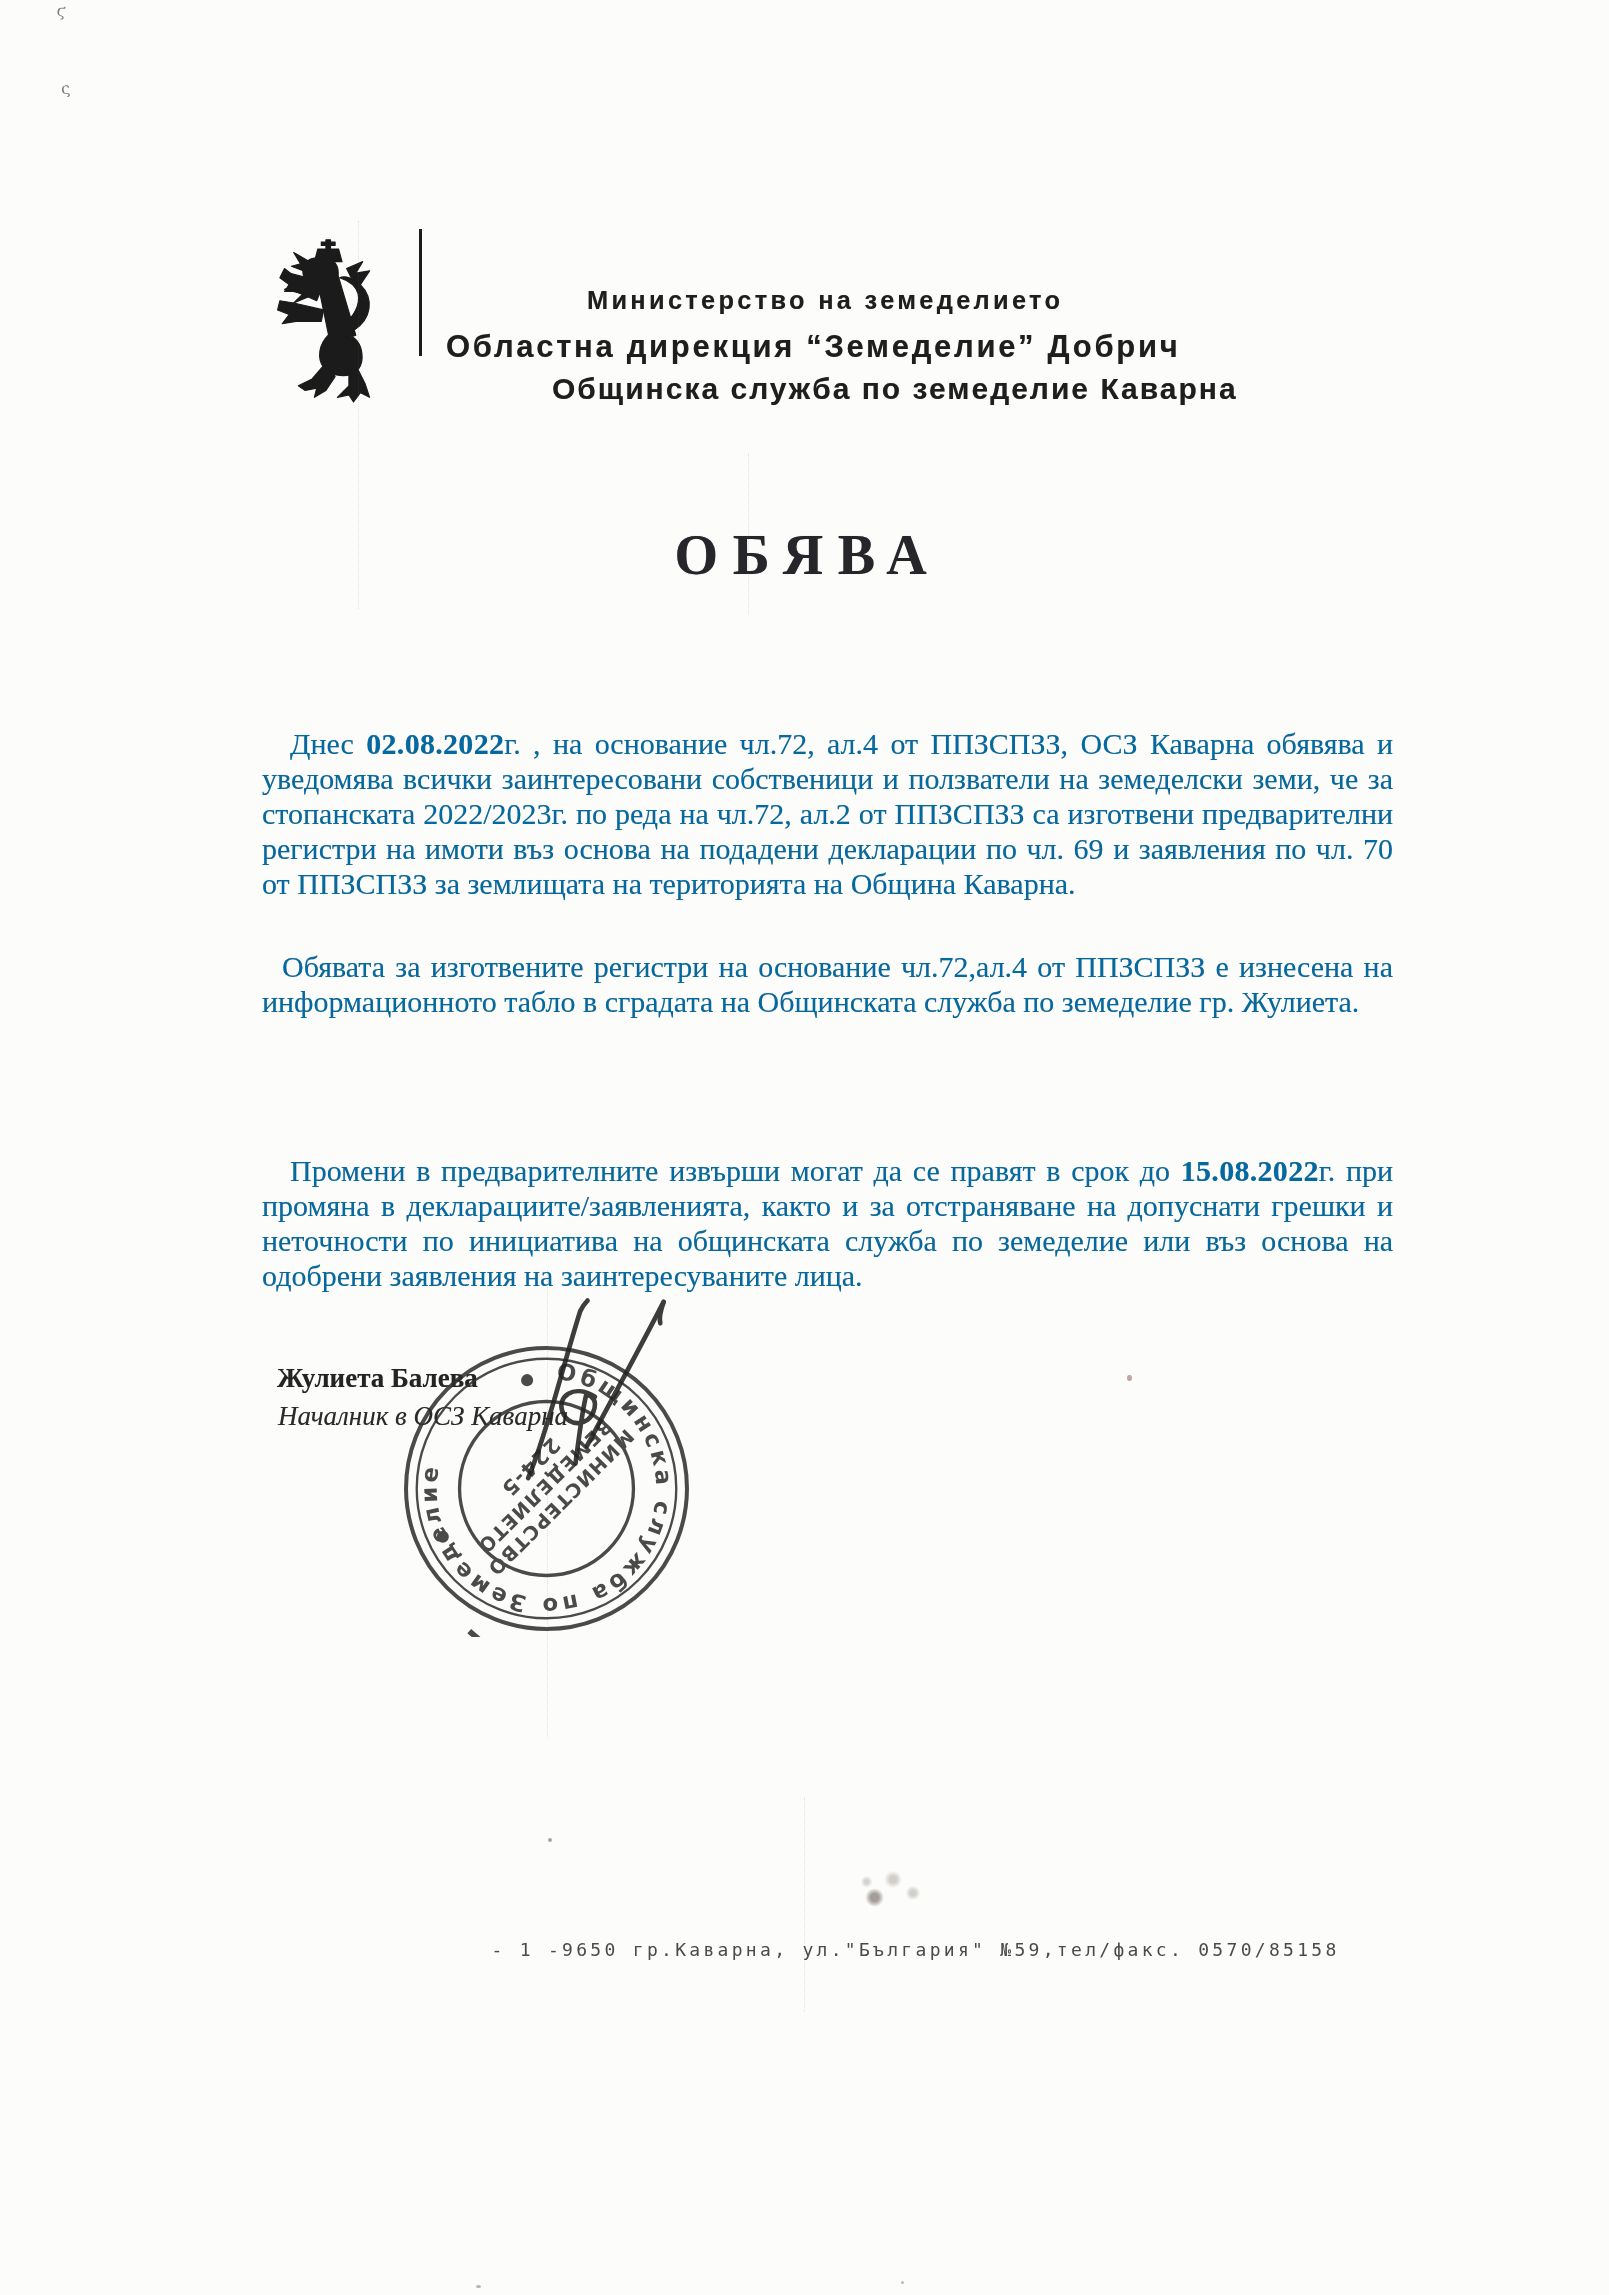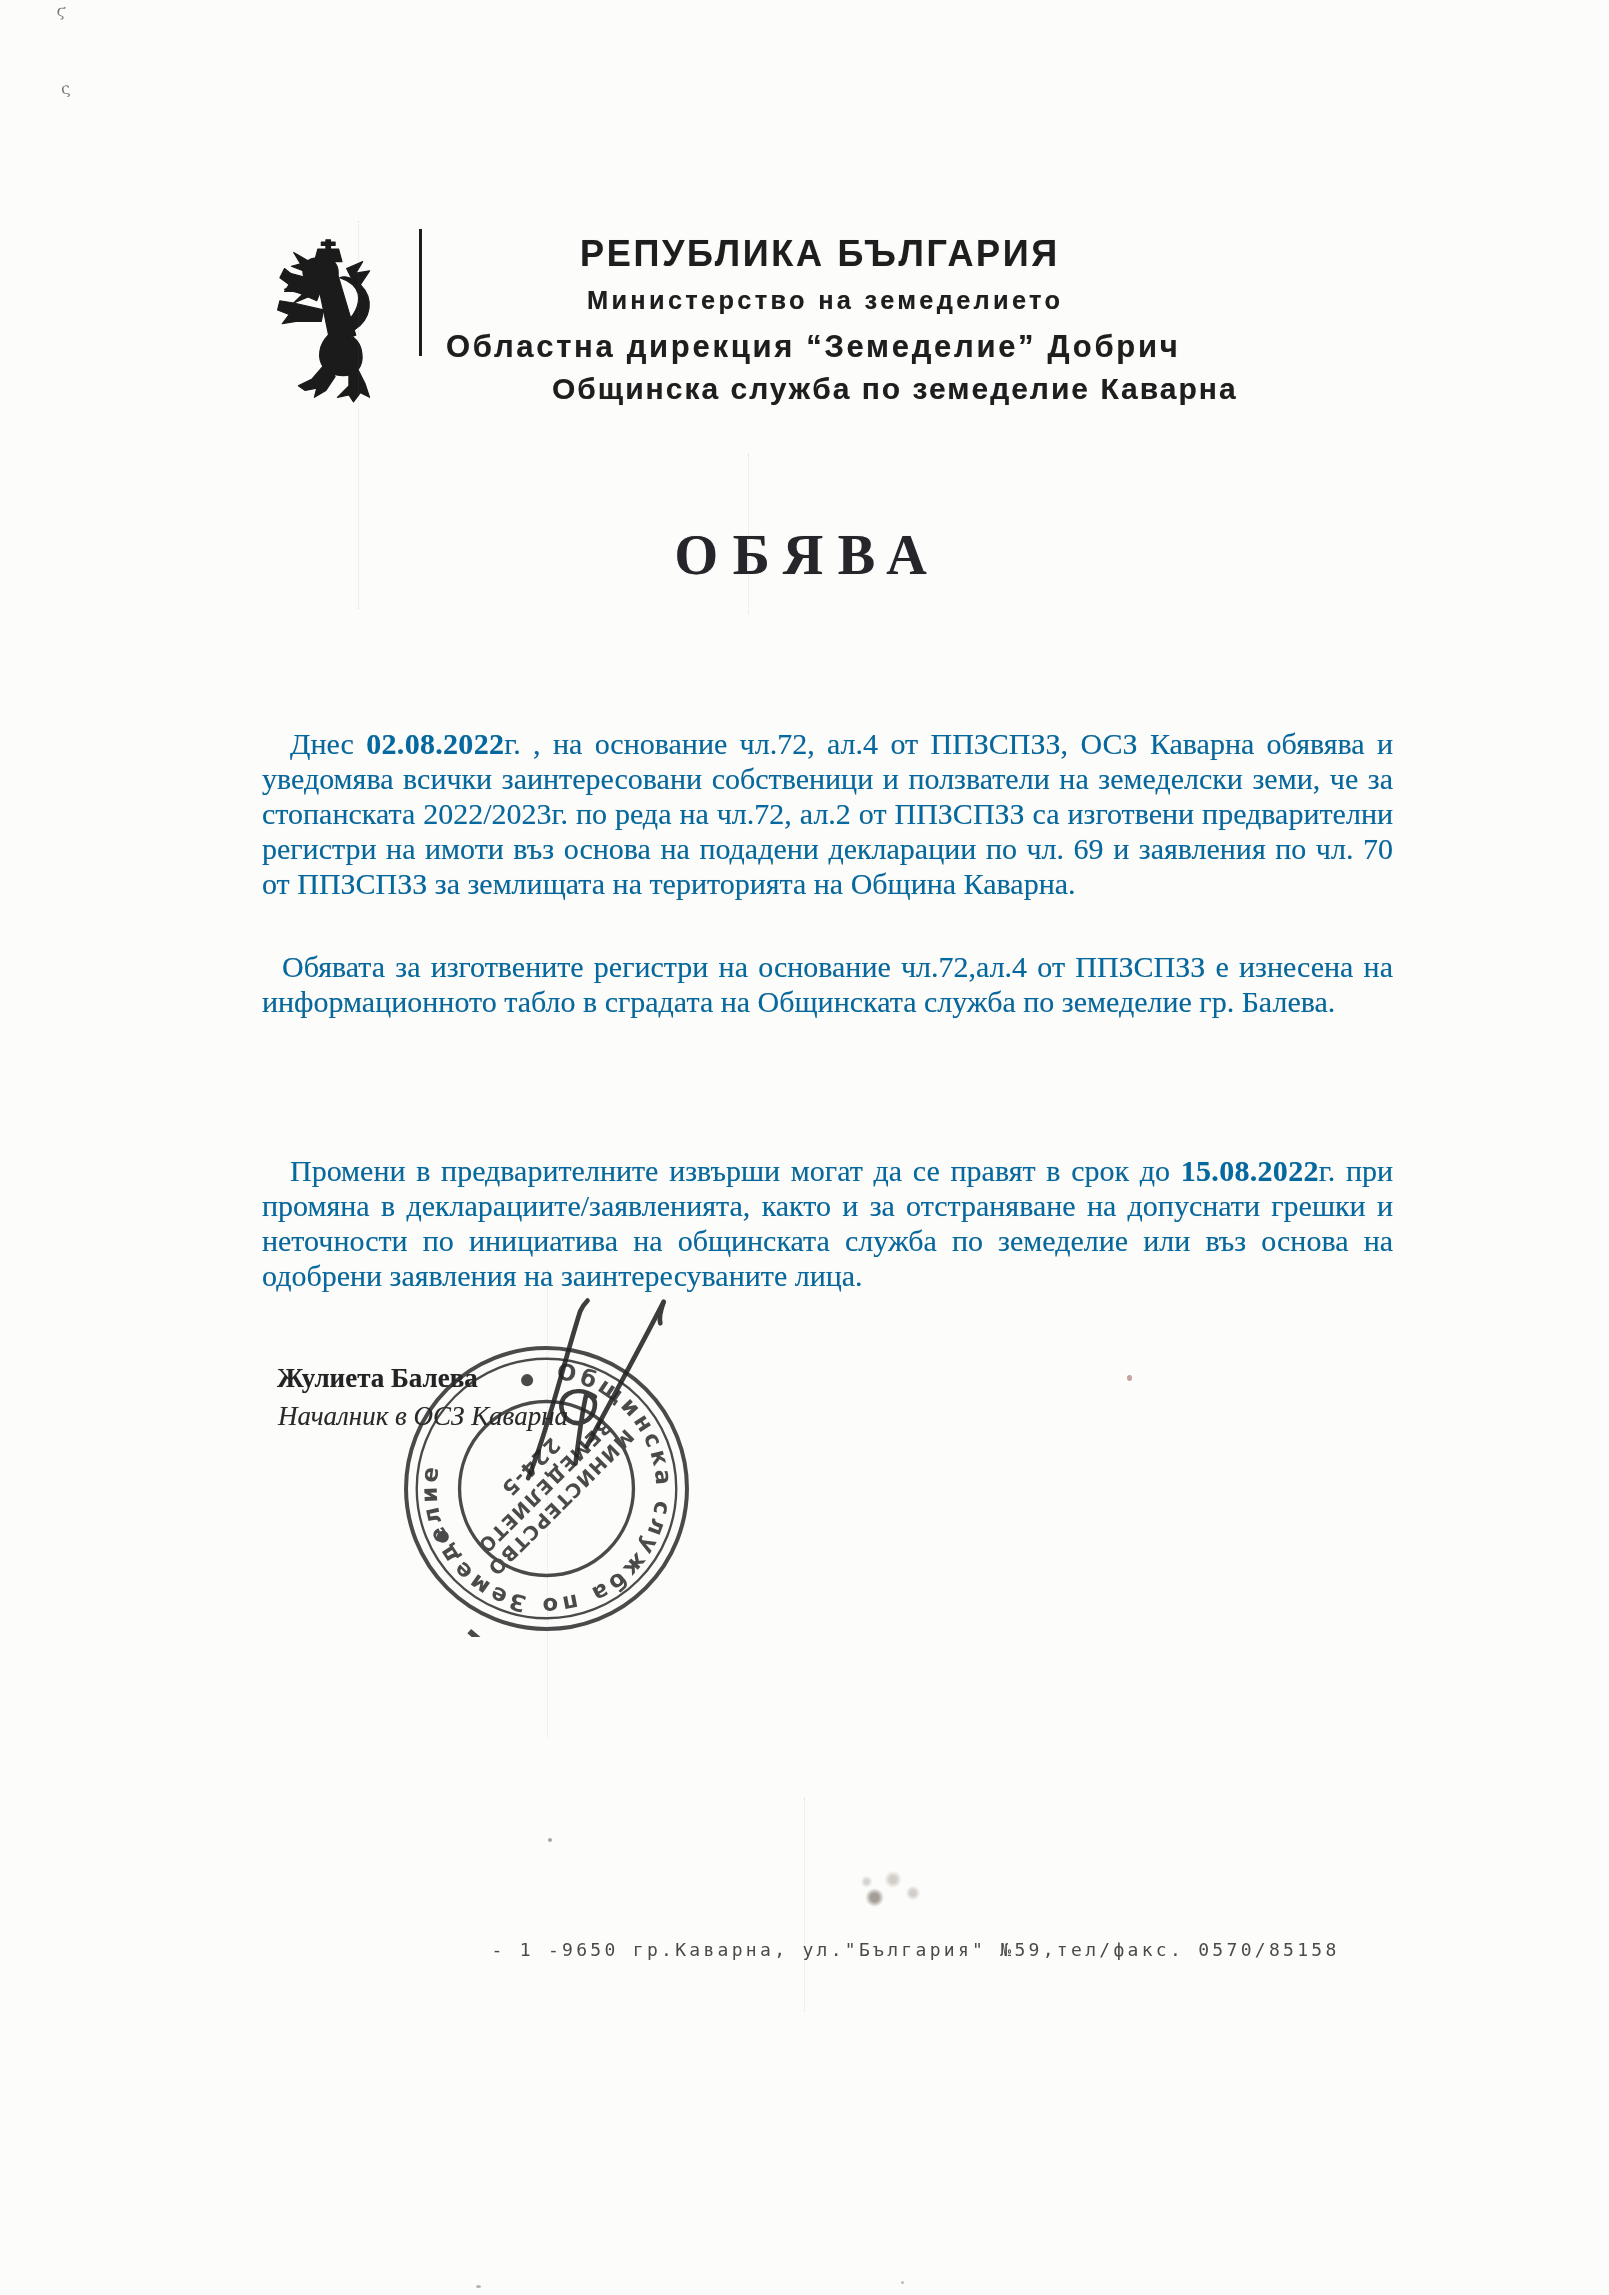--- a/index.html
+++ b/index.html
@@ -82,30 +82,29 @@
 
       <path d="M46 108 L34 122 L22 128 L28 132 L38 130 L36 138 L46 132 L54 120 Z"></path>
       <path d="M66 114 L66 128 L56 138 L66 136 L70 142 L76 134 L84 138 L80 126 L74 114 Z"></path>
 
       <path d="M70 80 C86 70 88 52 76 40 C70 34 62 32 58 34 C64 36 72 40 74 48 C76 58 70 68 62 74 Z"></path>
       <path d="M76 40 L84 28 L72 30 L78 20 L64 26 L68 34 Z"></path>
     </g>
   </svg>
   <div class="hdr-divider"></div>
 
-  <div class="hline hline1">РЕПУБЛИКА БЪЛГАРИЯ</div>
   <div class="hline hline2">Министерство на земеделието</div>
   <div class="hline hline3">Областна дирекция “Земеделие” Добрич</div>
   <div class="hline hline4">Общинска служба по земеделие Каварна</div>
 
   <div class="doc-title">ОБЯВА</div>
 
   <p class="body-par p1"><span>Днес </span><b>02.08.2022</b><span>г. , на основание чл.72, ал.4 от ППЗСПЗЗ, ОСЗ Каварна обявява и уведомява всички заинтересовани собственици и ползватели на земеделски земи, че за стопанската 2022/2023г. по реда на чл.72, ал.2 от ППЗСПЗЗ са изготвени предварителни регистри на имоти въз основа на подадени декларации по чл. 69 и заявления по чл. 70 от ППЗСПЗЗ за землищата на територията на Община Каварна.</span></p>
 
-  <p class="body-par p2">Обявата за изготвените регистри на основание чл.72,ал.4 от ППЗСПЗЗ е изнесена на информационното табло в сградата на Общинската служба по земеделие гр. Балева.</p>
+  <p class="body-par p2">Обявата за изготвените регистри на основание чл.72,ал.4 от ППЗСПЗЗ е изнесена на информационното табло в сградата на Общинската служба по земеделие гр. Жулиета.</p>
 
 
   <p class="body-par p4"><span>Промени в предварителните извърши могат да се правят в срок до </span><b>15.08.2022</b><span>г. при промяна в декларациите/заявленията, както и за отстраняване на допуснати грешки и неточности по инициатива на общинската служба по земеделие или въз основа на одобрени заявления на заинтересуваните лица.</span></p>
 
   <div class="sig-name">Жулиета Балева</div>
   <div class="sig-role">Началник в ОСЗ Каварна</div>
 
   <svg class="stamp" viewBox="-222 -222 444 444" aria-hidden="true">
     <defs>
       <path id="ringCW" d="M 0 -164 A 164 164 0 1 1 -0.2 -164"></path>

